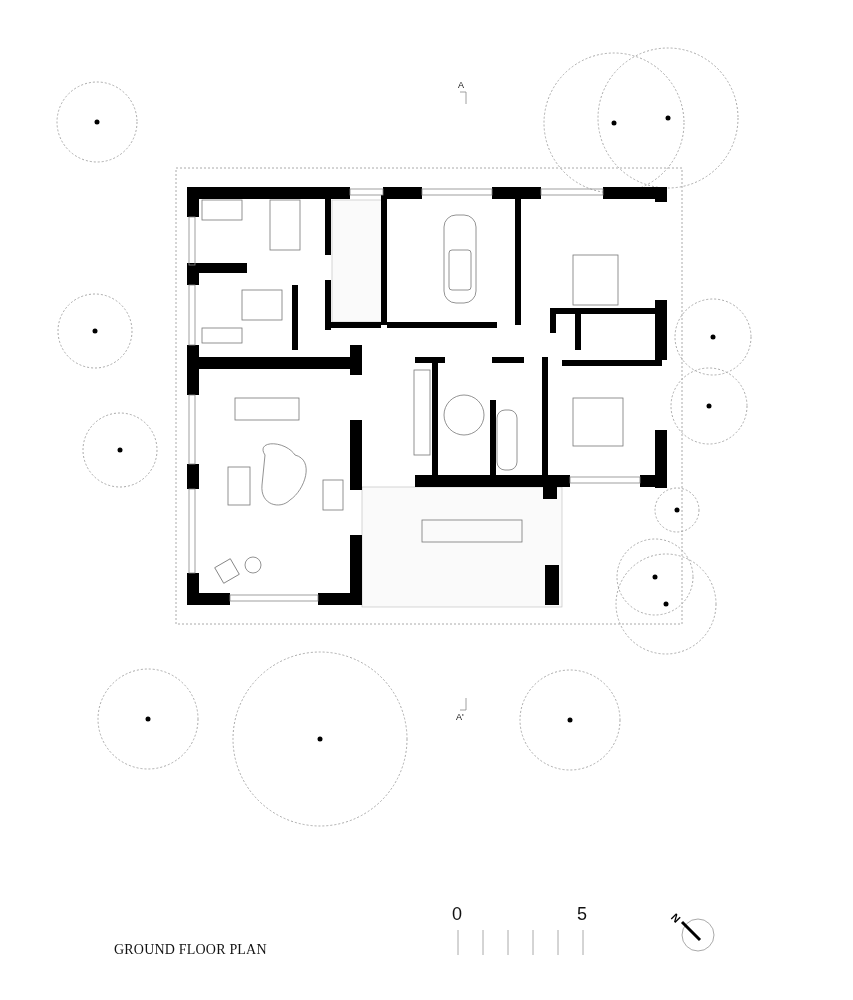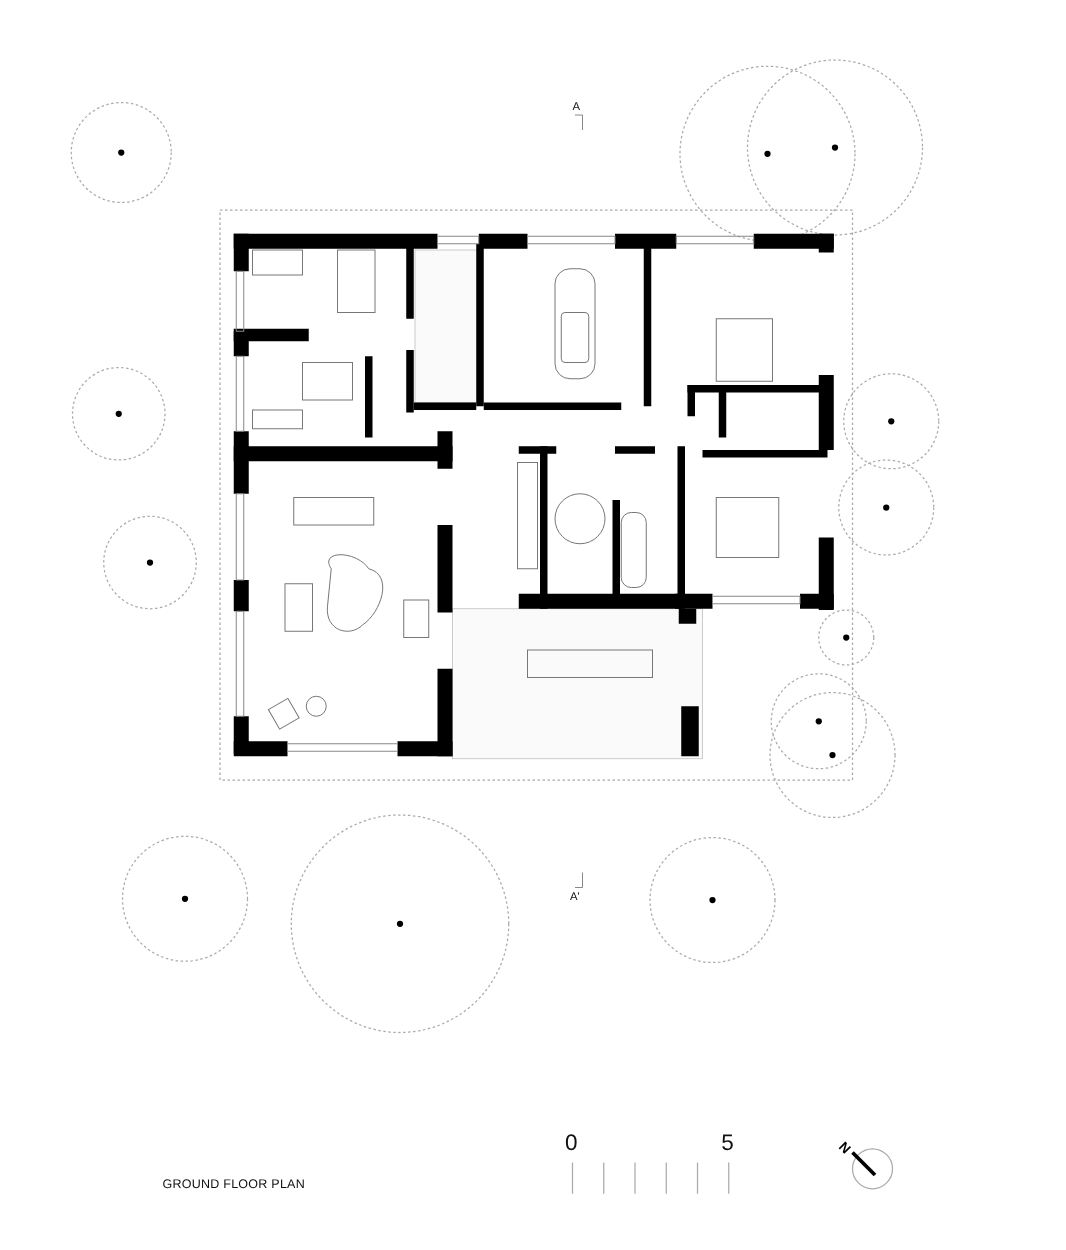--- a/index.html
+++ b/index.html
@@ -1,19 +1,19 @@
 <!DOCTYPE html>
 <html><head>
 <meta charset="utf-8">
 <style>
   html,body{margin:0;padding:0;background:#fff;}
   body{width:853px;height:1000px;position:relative;overflow:hidden;font-family:"Liberation Sans",sans-serif;}
   svg{position:absolute;left:0;top:0;}
   .lbl{position:absolute;color:#111;}
-  .title{left:130px;top:942px;font-size:10px;letter-spacing:0.2px;}
+  .title{left:114px;top:942px;font-size:14px;letter-spacing:0.2px;font-family:Liberation Serif, serif;}
   .scale-num{font-size:18px;top:904px;}
   .sec{font-size:9px;}
 </style>
 </head>
 <body>
 
 <svg width="853" height="1000" viewBox="0 0 853 1000">
 
   <rect x="176" y="168" width="506" height="456" fill="none" stroke="#aaa" stroke-width="1" stroke-dasharray="2,2"></rect>
 

